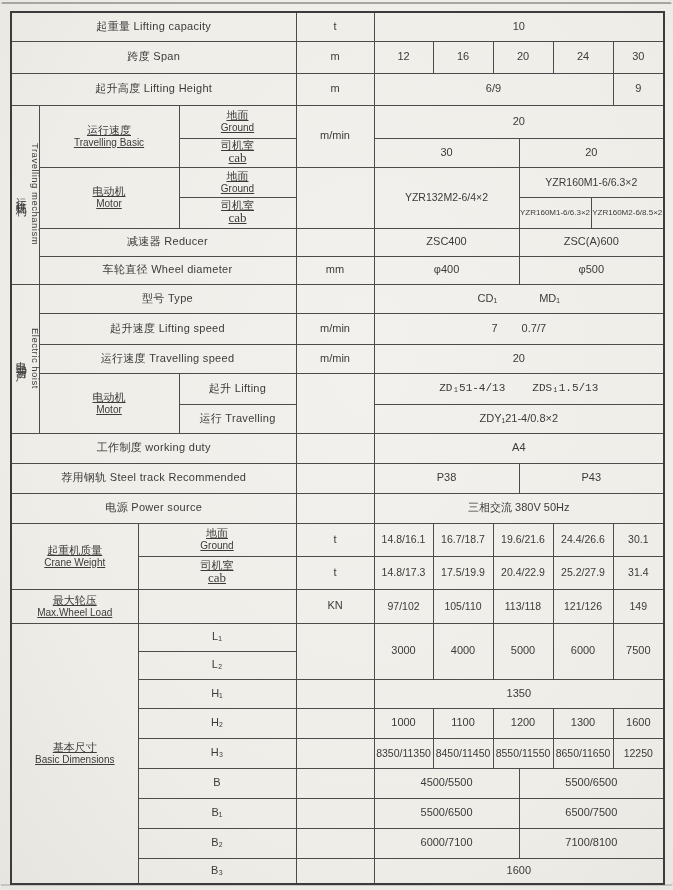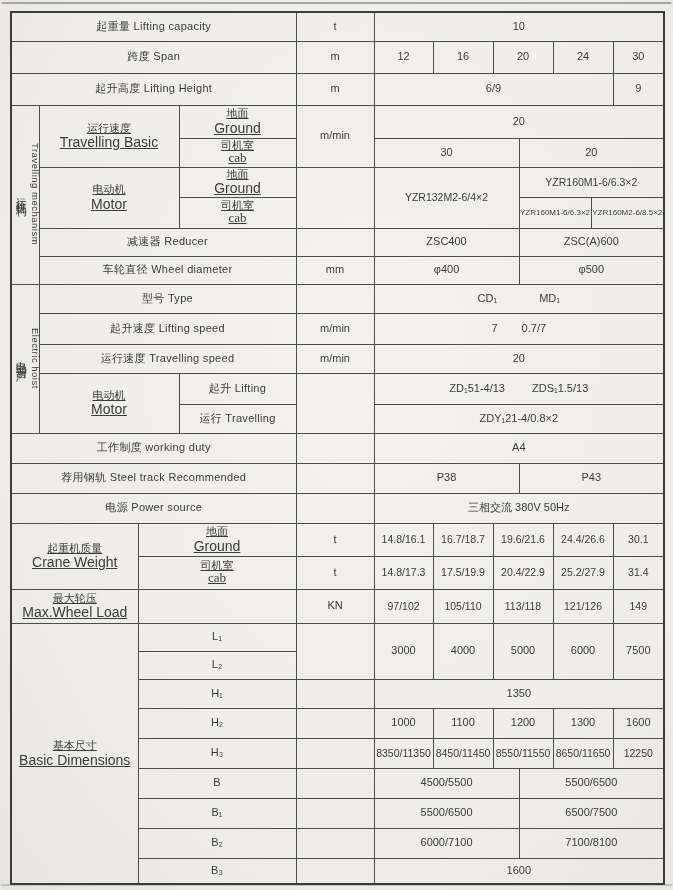--- a/index.html
+++ b/index.html
@@ -7,27 +7,27 @@
   .page{position:relative;width:673px;height:890px;overflow:hidden;
         background:radial-gradient(ellipse at 55% 40%, #f2f1ed 0%, #eeede8 65%, #e6e5e0 100%);border-radius:8px;}
   .top-rule{position:absolute;top:2px;left:0;width:673px;height:2px;background:#8d8d8b;opacity:.75;}
   .bottom-rule{position:absolute;top:884px;left:0;width:673px;height:2px;background:#aeaeab;opacity:.6;}
   table.spec{position:absolute;left:10px;top:11px;width:653px;border-collapse:collapse;table-layout:fixed;
              border:2px solid #3c3c3c;}
   td{border:1px solid #4c4c4c;text-align:center;vertical-align:middle;padding:0 2px;
      font-size:11px;color:#3b3b3b;overflow:hidden;line-height:1.2;}
   .lbl{letter-spacing:.3px;}
   .l2{line-height:1.15;text-decoration:underline;}
-  .l2 .en{font-size:14px;}
+  .l2 .en{font-size:10px;}
   .cabtxt{font-family:"Liberation Serif","DejaVu Serif",serif;font-size:13px;}
   .vwrap{display:inline-flex;gap:2px;align-items:center;justify-content:center;}
   .vzh{writing-mode:vertical-rl;text-orientation:upright;font-size:11px;letter-spacing:3px;}
   .ven{writing-mode:vertical-rl;font-size:9.5px;letter-spacing:.5px;}
   .pair{display:flex;justify-content:center;align-items:center;}
-  .gap26{gap:42px;text-align:right;} .gap24{gap:24px;} .gap40{gap:27px;}
+  .gap26{gap:42px;text-align:right;} .gap24{gap:24px;} .gap40{gap:27px;font-family:Liberation Mono, monospace;}
   .small{font-size:8px;padding:0;letter-spacing:0;}
   .num{font-size:10.5px;padding:0 1px;letter-spacing:0;}
 </style>
 </head>
 <body>
 
 <div class="page">
   <div class="top-rule"></div>
   <div class="bottom-rule"></div>
 

